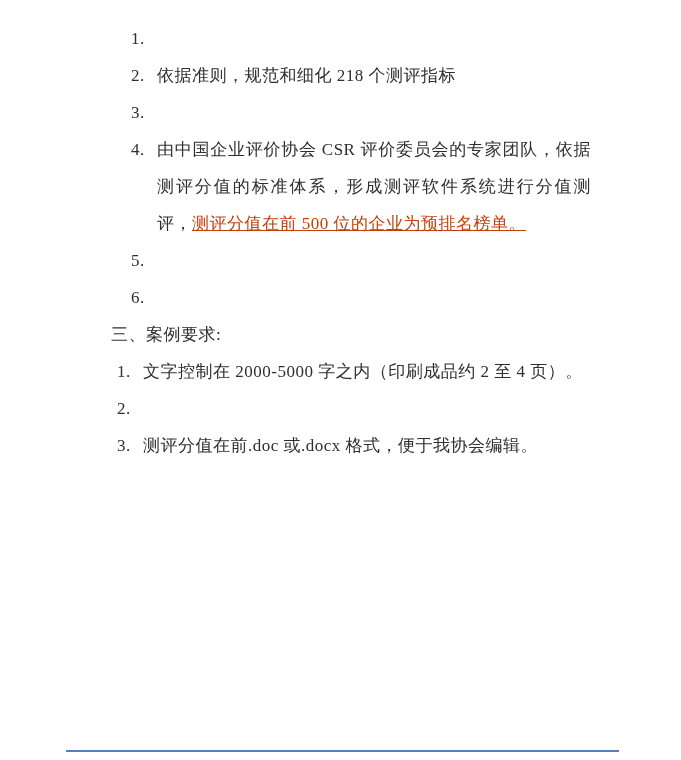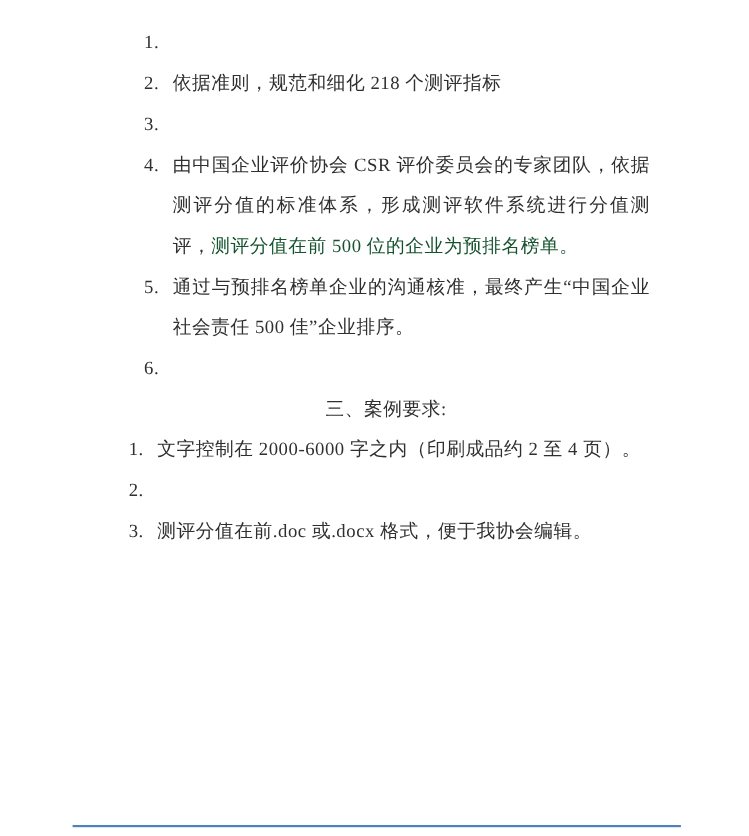--- a/index.html
+++ b/index.html
@@ -41,26 +41,26 @@
   .num {
     flex: 0 0 26px;
     text-align: left;
   }
   .txt {
     flex: 1 1 auto;
     text-align: justify;
     text-justify: inter-ideograph;
   }
   .red-text {
-    color: #14532d;
+    color: #c2410c;
+    text-decoration: underline;
   }
   .section-heading {
     padding-left: 111px;
     padding-right: 90px;
-    text-align: center;
   }
   .footer-rule {
     position: absolute;
     left: 66px;
     right: 62px;
     bottom: 8px;
     height: 2px;
     background: #4f81bd;
   }
 </style>
@@ -84,36 +84,35 @@
       <span class="num">3.</span>
     </div>
 
     <div class="doc-li">
       <span class="num">4.</span>
       <span class="txt"><span>由中国企业评价协会 CSR 评价委员会的专家团队，依据测评分值的标准体系，形成测评软件系统进行分值测评，</span><span class="red-text">测评分值在前 500 位的企业为预排名榜单。</span></span>
     </div>
 
     <div class="doc-li">
       <span class="num">5.</span>
-      <span class="txt">通过与预排名榜单企业的沟通核准，最终产生“中国企业社会责任 500 佳”企业排序。</span>
     </div>
 
     <div class="doc-li">
       <span class="num">6.</span>
     </div>
 
   </div>
 
   <div class="section-heading">三、案例要求:</div>
 
   <div class="doc-list list-case">
 
     <div class="doc-li">
       <span class="num">1.</span>
-      <span class="txt">文字控制在 2000-6000 字之内（印刷成品约 2 至 4 页）。</span>
+      <span class="txt">文字控制在 2000-5000 字之内（印刷成品约 2 至 4 页）。</span>
     </div>
 
     <div class="doc-li">
       <span class="num">2.</span>
     </div>
 
     <div class="doc-li">
       <span class="num">3.</span>
       <span class="txt">测评分值在前.doc 或.docx 格式，便于我协会编辑。</span>
     </div>

